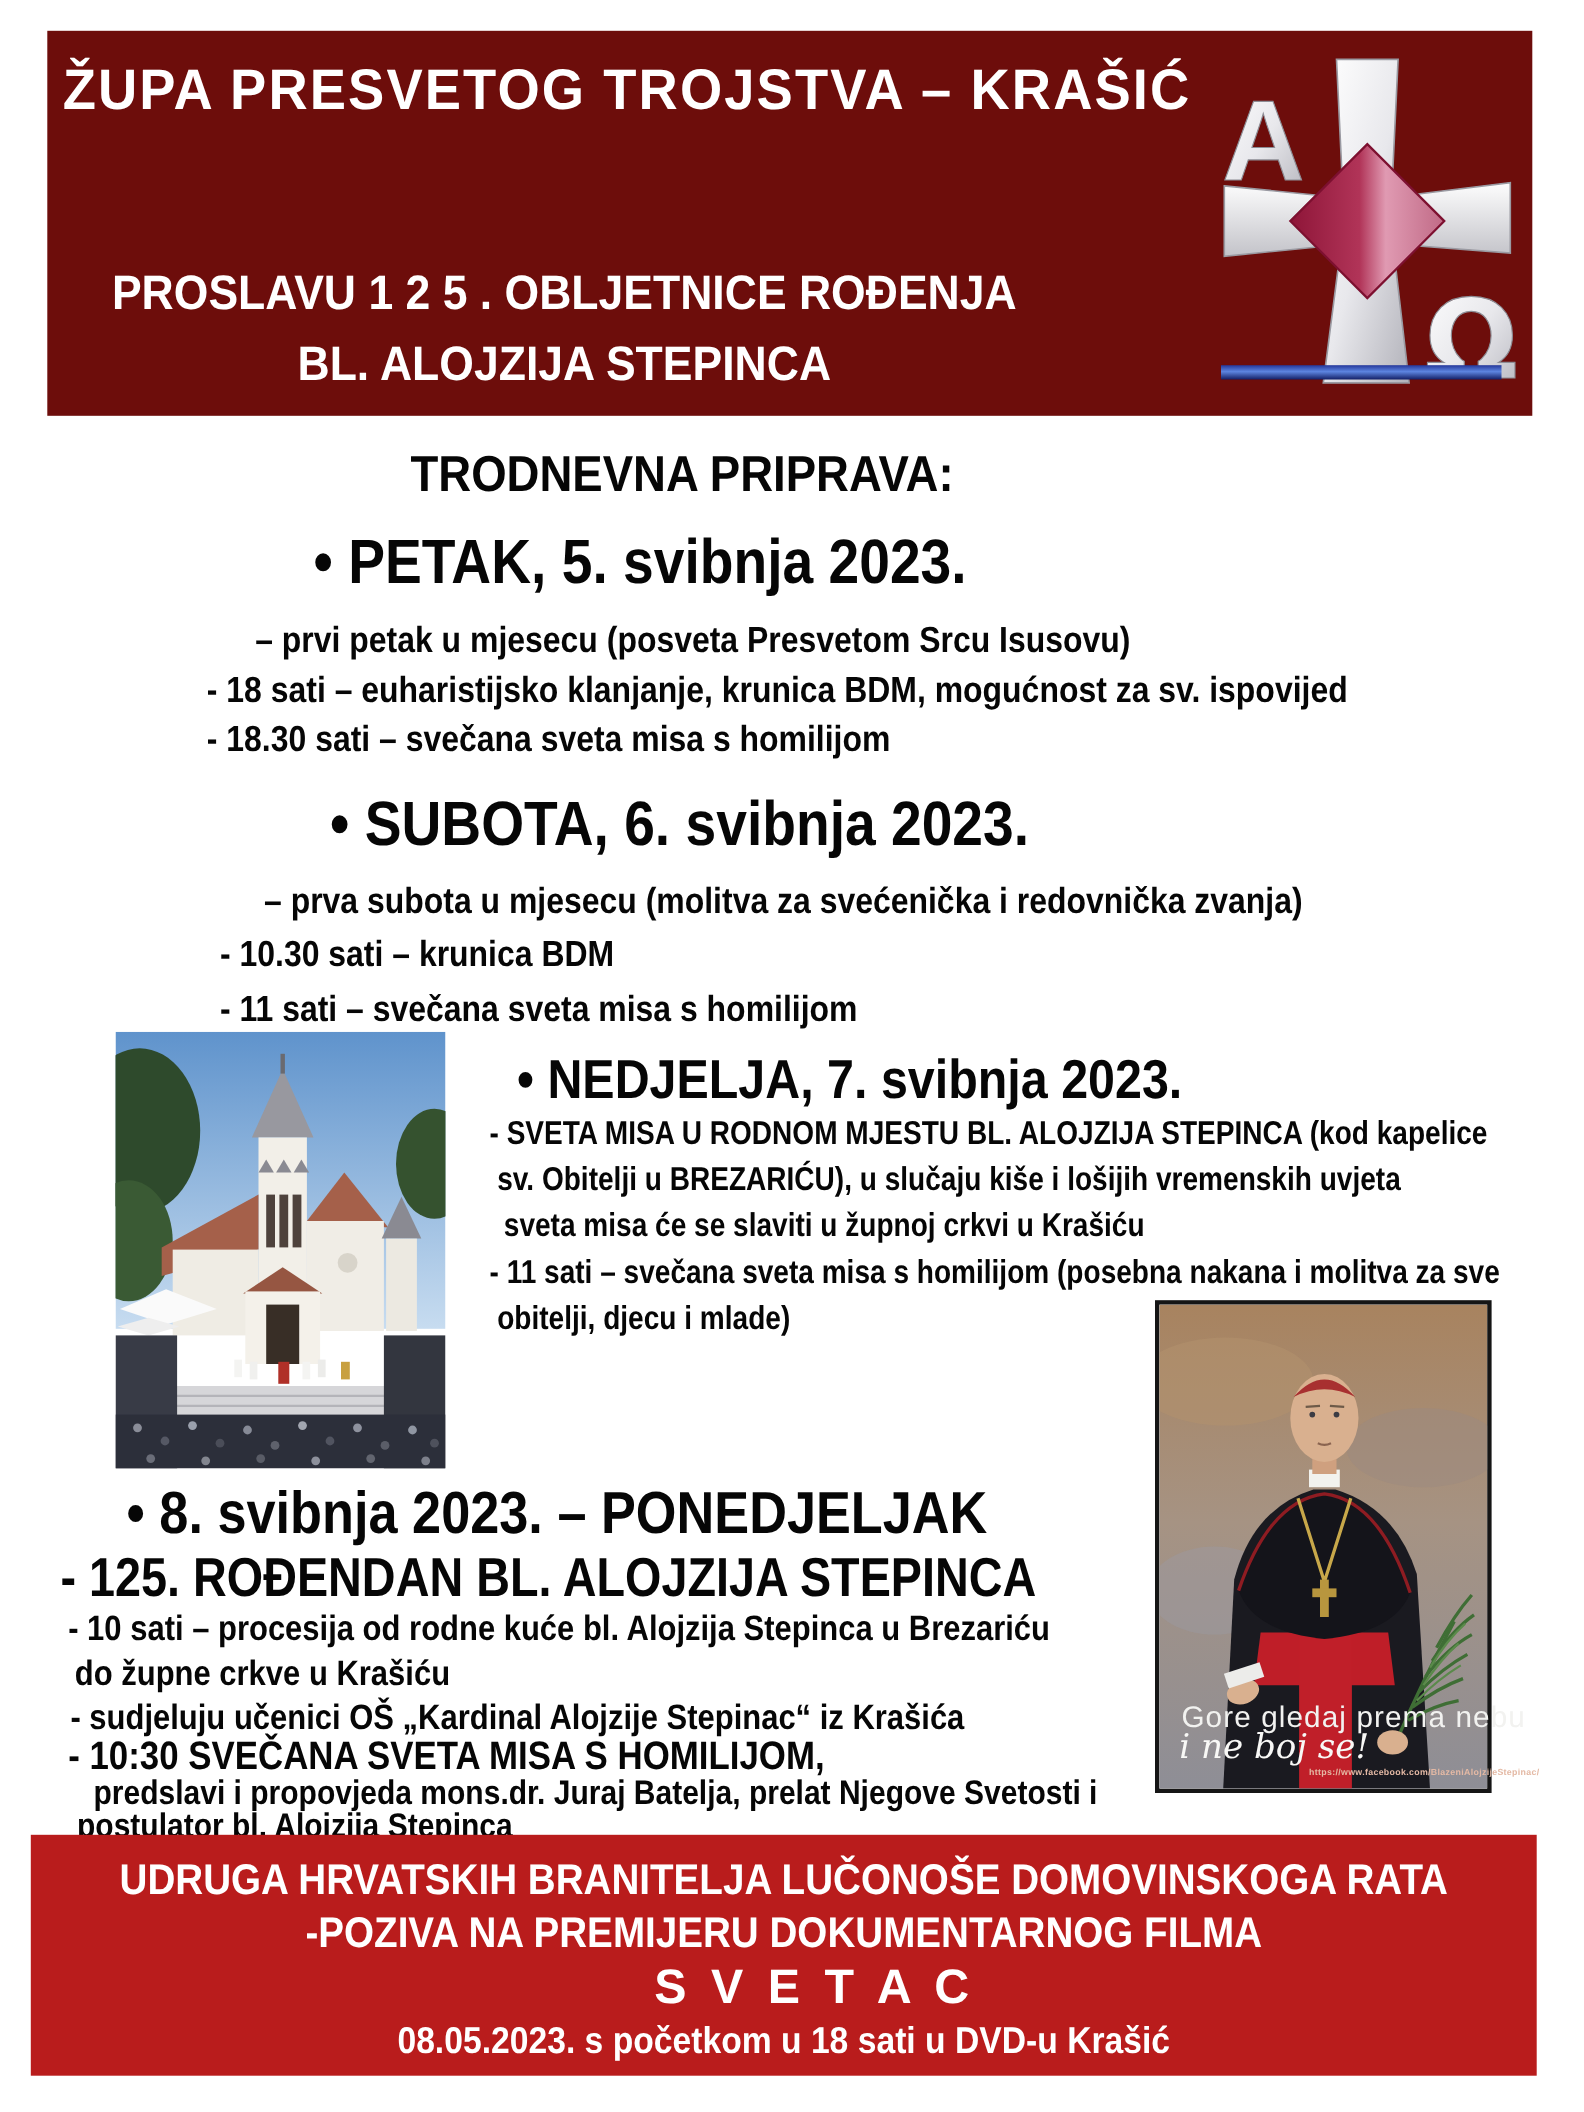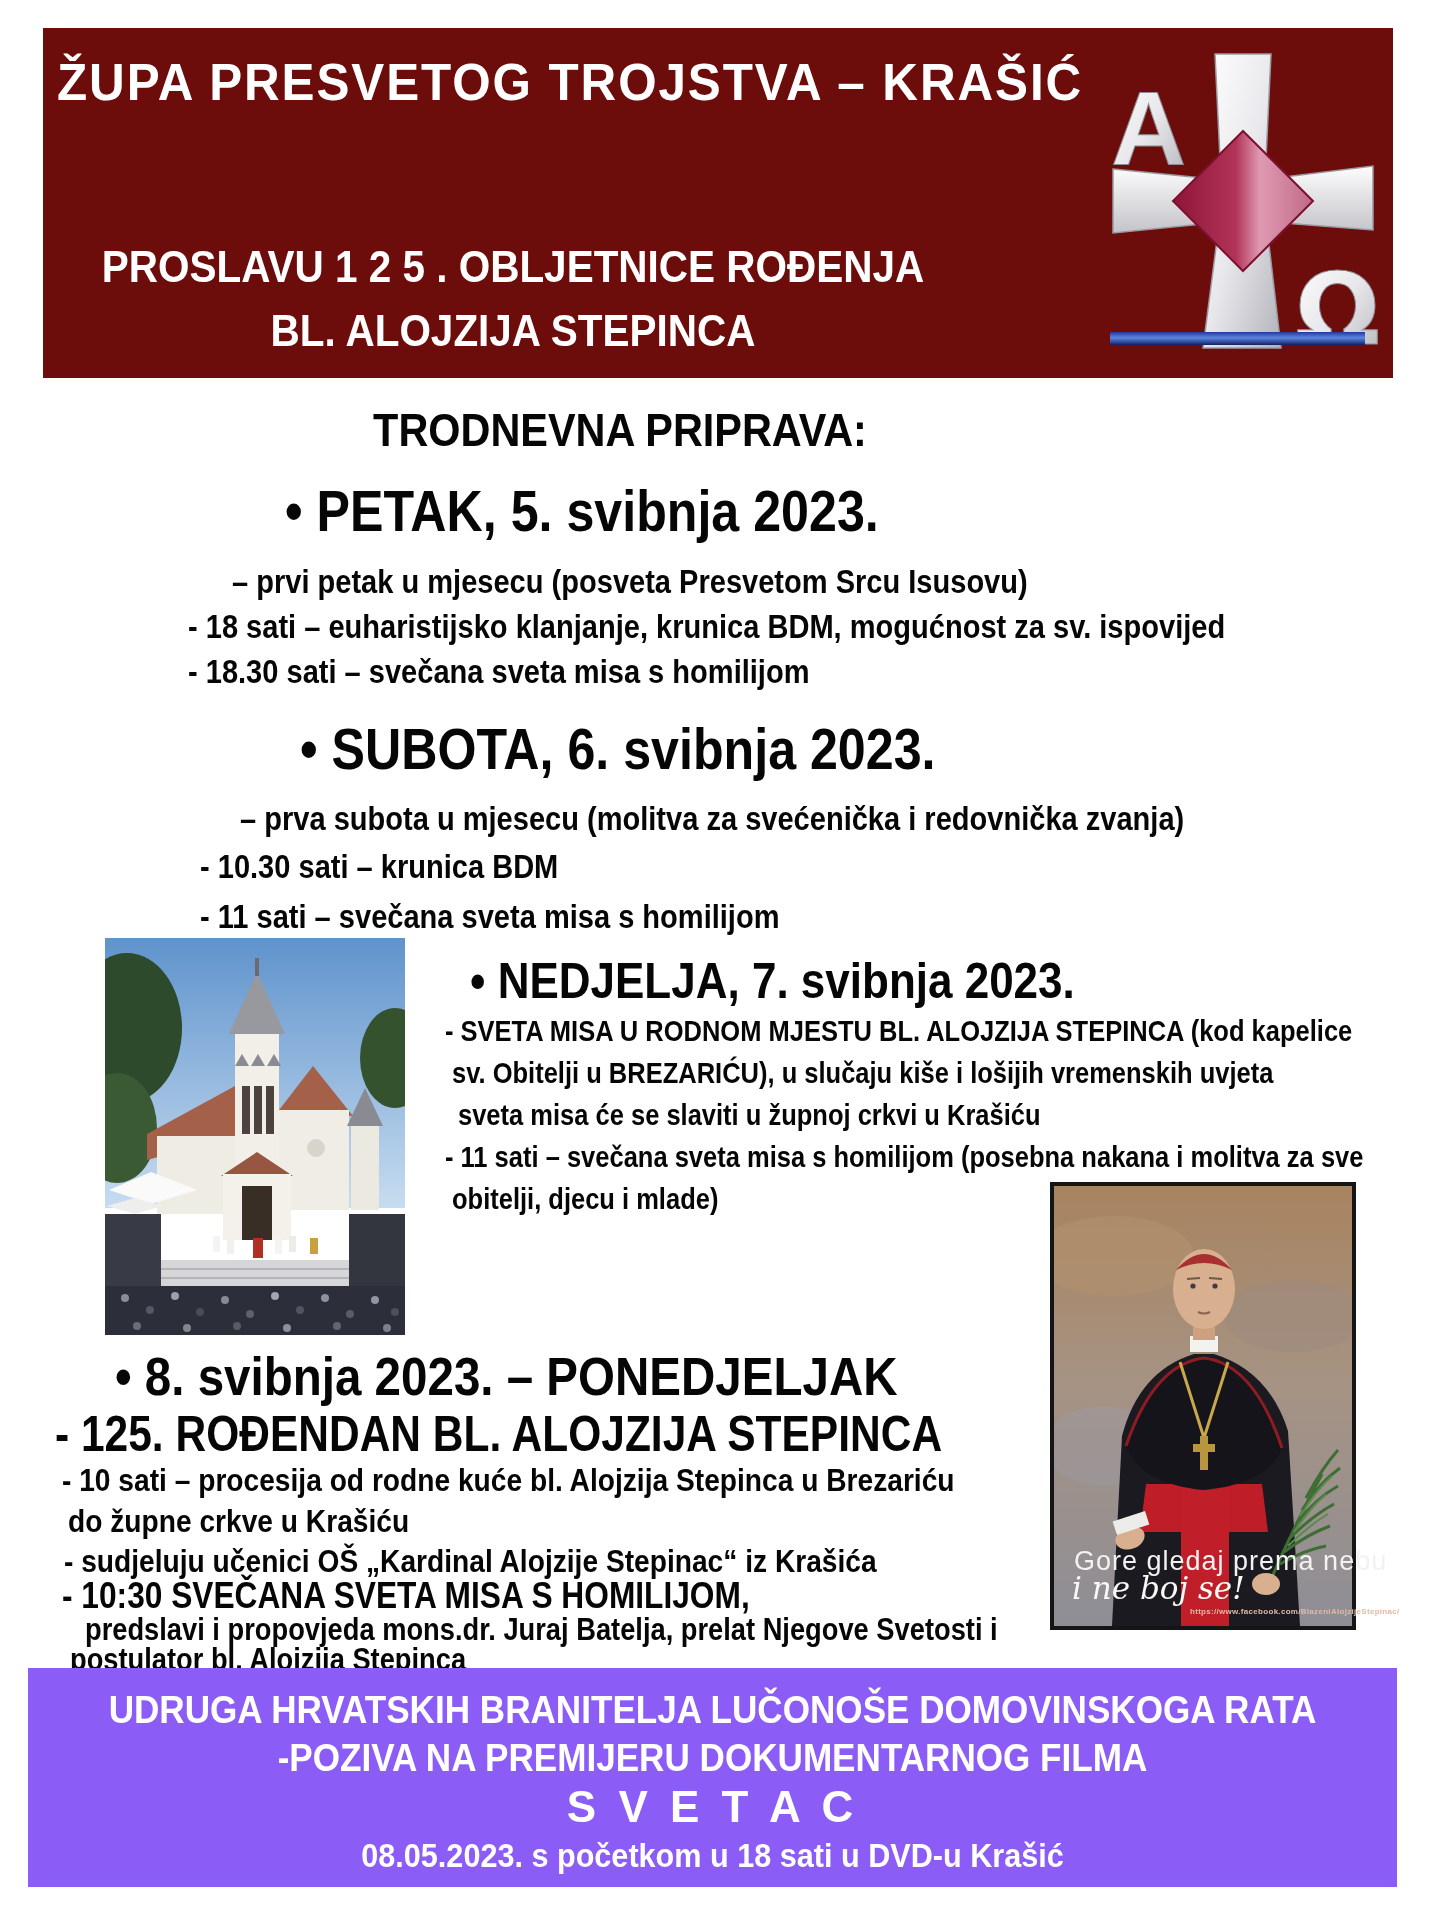--- a/index.html
+++ b/index.html
@@ -15,21 +15,21 @@
   .center{text-align:center;}
   
   .banner{position:absolute;left:43px;top:28px;width:1350px;height:350px;background:#6d0d0b;}
   .h1line{left:14px;top:24px;font-size:52px;letter-spacing:2px;transform:scaleX(0.95);transform-origin:left top;}
   .h2line{left:330px;top:118px;font-size:74px;}
   .hcol{left:10px;width:920px;text-align:center;}
   .h3line{top:214px;font-size:44px;transform:scaleX(0.92);transform-origin:center top;}
   .h4line{top:278px;font-size:44px;transform:scaleX(0.92);transform-origin:center top;}
   .logo{position:absolute;left:1040px;top:8px;width:310px;height:340px;}
   
-  .fbanner{position:absolute;left:28px;top:1668px;width:1369px;height:219px;background:#8b5cf6;}
+  .fbanner{position:absolute;left:28px;top:1668px;width:1369px;height:219px;background:#b91c1c;}
   .fline{left:0;width:1369px;text-align:center;}
   
   .church{position:absolute;left:105px;top:938px;width:300px;height:397px;}
   .portrait{position:absolute;left:1050px;top:1182px;width:298px;height:440px;border:4px solid #151515;}
   .cap1{left:20px;top:360px;font-size:27px;letter-spacing:1px;color:#f2f2f0;}
   .cap2{left:18px;top:384px;font-size:31px;font-style:italic;font-family:"DejaVu Serif",serif;color:#f8f8f6;}
   .capurl{left:136px;top:421px;font-size:8px;color:#e4b9a4;letter-spacing:0.3px;font-weight:bold;}
 </style>
 </head>
 <body>
@@ -242,17 +242,17 @@
   <div class="abs b blk cond" style="left:62px;top:1462px;font-size:32px;">- 10 sati – procesija od rodne kuće bl. Alojzija Stepinca u Brezariću</div>
   <div class="abs b blk cond" style="left:68px;top:1503px;font-size:32px;">do župne crkve u Krašiću</div>
   <div class="abs b blk cond" style="left:64px;top:1543px;font-size:32px;">- sudjeluju učenici OŠ „Kardinal Alojzije Stepinac“ iz Krašića</div>
   <div class="abs b blk cond" style="left:62px;top:1575px;font-size:36px;">- 10:30 SVEČANA SVETA MISA S HOMILIJOM,</div>
   <div class="abs b blk cond" style="left:85px;top:1612px;font-size:31px;">predslavi i propovjeda mons.dr. Juraj Batelja, prelat Njegove Svetosti i</div>
   <div class="abs b blk cond" style="left:70px;top:1642px;font-size:31px;">postulator bl. Alojzija Stepinca</div>
 
   <div class="fbanner">
     <div class="abs b wht fline condc" style="top:20px;font-size:39px;">UDRUGA HRVATSKIH BRANITELJA LUČONOŠE DOMOVINSKOGA RATA</div>
     <div class="abs b wht fline condc" style="top:68px;font-size:39px;">-POZIVA NA PREMIJERU DOKUMENTARNOG FILMA</div>
-    <div class="abs b wht fline" style="top:114px;font-size:44px;letter-spacing:5px;">S V E T A C</div>
+    <div class="abs b wht fline" style="top:114px;font-size:44px;letter-spacing:5px;margin-left:28px;">S V E T A C</div>
     <div class="abs b wht fline condc" style="top:168px;font-size:34px;">08.05.2023. s početkom u 18 sati u DVD-u Krašić</div>
   </div>
 
 </div>
 
 </body></html>

